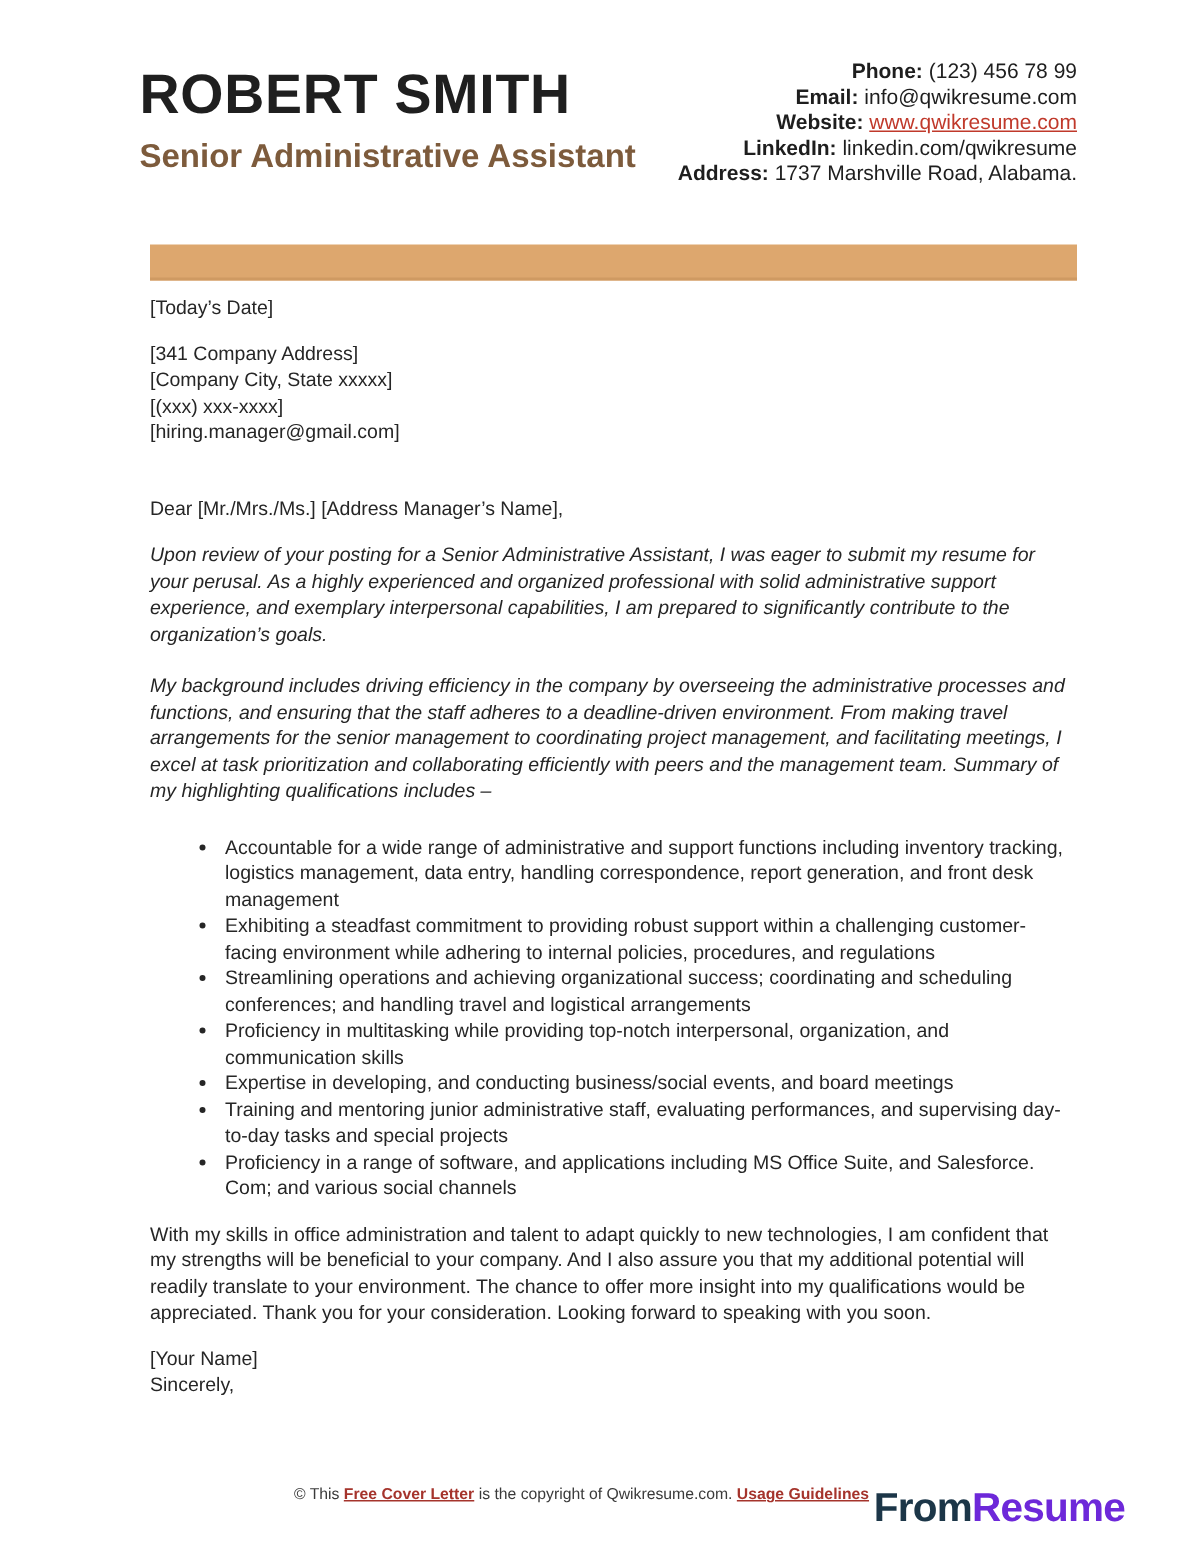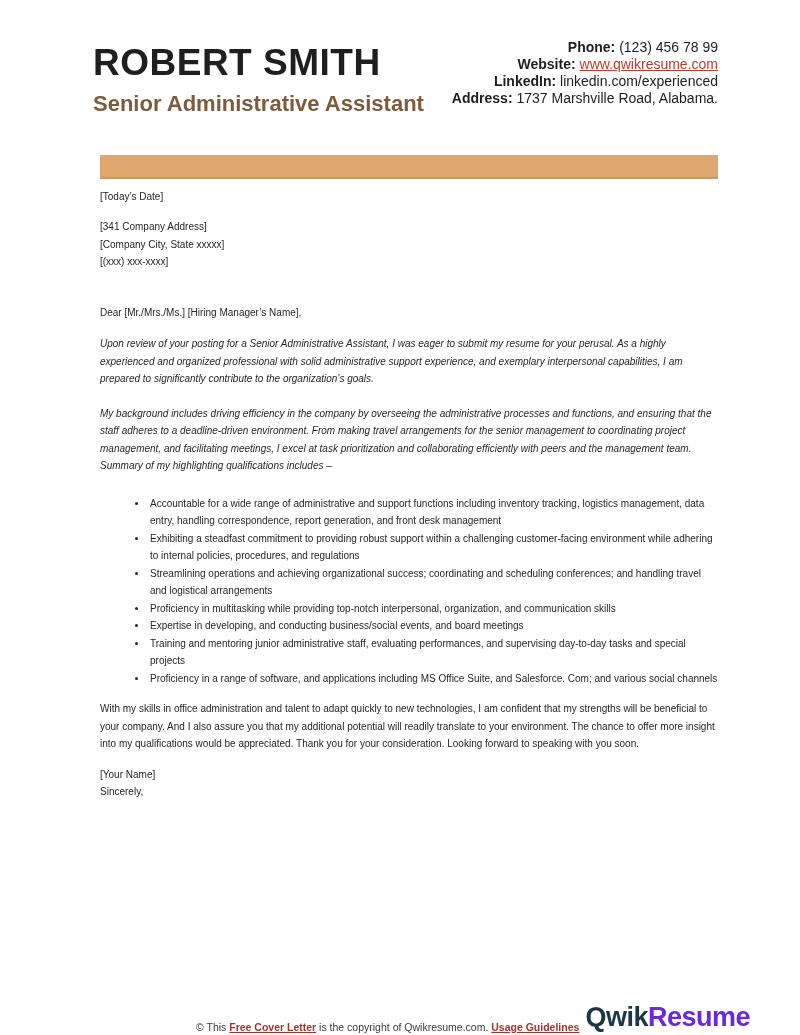--- a/index.html
+++ b/index.html
@@ -60,21 +60,21 @@
   
   .accent-bar {
     height: 24px;
     margin-top: 39px;
     background: #dda76e;
     border-bottom: 2px solid #cf9a62;
   }
 
   
   .letter {
-    font-size: 10px;
+    font-size: 13px;
     line-height: 17.5px;
     color: #262626;
   }
   .date-line { margin-top: 9px; }
   .company-address { margin-top: 13px; }
   .greeting { margin-top: 33px; }
   .para { margin-top: 14px; font-style: italic; }
   .para-gap { margin-top: 17px; }
   ul.qual-list {
     margin-top: 20px;
@@ -83,23 +83,23 @@
   }
   ul.qual-list li { padding-left: 2px; }
   .closing { margin-top: 13px; }
   .signoff-block { margin-top: 13px; }
 
   
   .footer {
     position: absolute;
     left: 0;
     right: 0;
-    bottom: 2px;
+    bottom: 14px;
     display: flex;
-    align-items: flex-end;
+    align-items: flex-start;
   }
   .copyright {
     font-size: 10.5px;
     color: #3a3a3a;
     margin-left: 188px;
     white-space: nowrap;
   }
   .copyright .red-link {
     color: #a5342c;
     font-weight: bold;
@@ -127,46 +127,51 @@
       <div class="identity">
         <div class="name">ROBERT SMITH</div>
         <div class="job-title">Senior Administrative Assistant</div>
       </div>
       <div class="contact">
         <div class="contact-row">
           <span class="lbl">Phone:</span>
           <span class="val">(123) 456 78 99</span>
         </div>
         <div class="contact-row">
+          <span class="lbl">Email:</span>
+          <span class="val">info@qwikresume.com</span>
+        </div>
+        <div class="contact-row">
           <span class="lbl">Website:</span>
           <span class="val link">www.qwikresume.com</span>
         </div>
         <div class="contact-row">
           <span class="lbl">LinkedIn:</span>
-          <span class="val">linkedin.com/experienced</span>
+          <span class="val">linkedin.com/qwikresume</span>
         </div>
         <div class="contact-row">
           <span class="lbl">Address:</span>
           <span class="val">1737 Marshville Road, Alabama.</span>
         </div>
       </div>
     </div>
 
     <div class="accent-bar"></div>
 
     <div class="letter">
       <div class="date-line">[Today’s Date]</div>
 
       <div class="company-address">
         <div>[341 Company Address]</div>
         <div>[Company City, State xxxxx]</div>
         <div>[(xxx) xxx-xxxx]</div>
-      </div>
-
-      <div class="greeting">Dear [Mr./Mrs./Ms.] [Hiring Manager’s Name],</div>
+        <div>[hiring.manager@gmail.com]</div>
+      </div>
+
+      <div class="greeting">Dear [Mr./Mrs./Ms.] [Address Manager’s Name],</div>
 
       <div class="para">Upon review of your posting for a Senior Administrative Assistant, I was eager to submit my resume for your perusal. As a highly experienced and organized professional with solid administrative support experience, and exemplary interpersonal capabilities, I am prepared to significantly contribute to the organization’s goals.</div>
 
       <div class="para para-gap">My background includes driving efficiency in the company by overseeing the administrative processes and functions, and ensuring that the staff adheres to a deadline-driven environment. From making travel arrangements for the senior management to coordinating project management, and facilitating meetings, I excel at task prioritization and collaborating efficiently with peers and the management team. Summary of my highlighting qualifications includes –</div>
 
       <ul class="qual-list">
         <li>Accountable for a wide range of administrative and support functions including inventory tracking, logistics management, data entry, handling correspondence, report generation, and front desk management</li>
         <li>Exhibiting a steadfast commitment to providing robust support within a challenging customer-facing environment while adhering to internal policies, procedures, and regulations</li>
         <li>Streamlining operations and achieving organizational success; coordinating and scheduling conferences; and handling travel and logistical arrangements</li>
         <li>Proficiency in multitasking while providing top-notch interpersonal, organization, and communication skills</li>
@@ -182,16 +187,16 @@
         <div>Sincerely,</div>
       </div>
     </div>
   </div>
 
   <div class="footer">
     <div class="copyright">
       <span>© This </span><span class="red-link">Free Cover Letter</span><span> is the copyright of Qwikresume.com. </span><span class="red-link">Usage Guidelines</span>
     </div>
     <div class="logo">
-      <span class="logo-qwik">Qwik</span><span class="logo-resume">Resume</span>
+      <span class="logo-qwik">From</span><span class="logo-resume">Resume</span>
     </div>
   </div>
 </div>
 
 </body></html>

